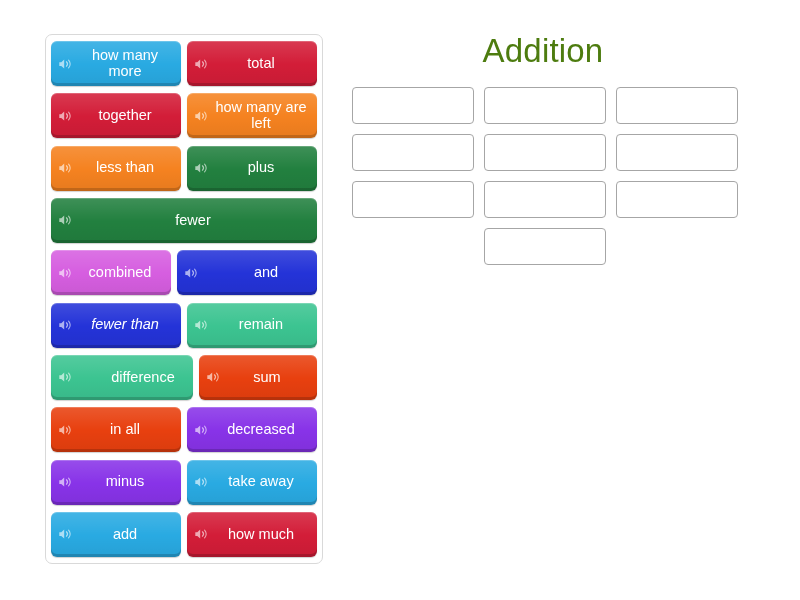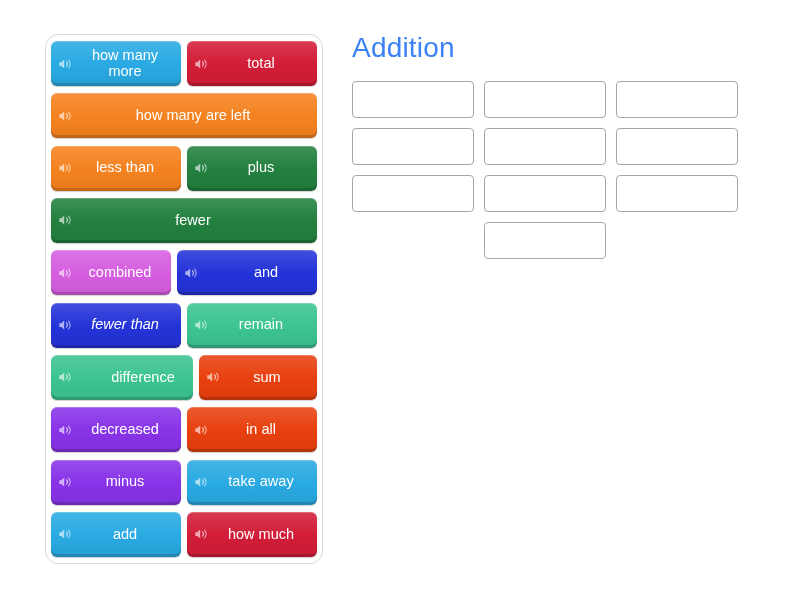--- a/index.html
+++ b/index.html
@@ -21,21 +21,21 @@
 
   
   #tile-bank {
     position: absolute;
     left: 45px;
     top: 34px;
     width: 278px;
     height: 530px;
     background: #ffffff;
     border: 1px solid #d9d9d9;
-    border-radius: 13px;
+    border-radius: 7px;
     padding: 6px 5px;
     display: flex;
     flex-direction: column;
     justify-content: space-between;
   }
 
   .tile-row {
     display: flex;
     flex-direction: row;
     gap: 6px;
@@ -92,24 +92,24 @@
     width: 420px;
     height: 540px;
   }
 
   .category {
     width: 100%;
   }
   #category-subtraction { margin-top: 28px; }
 
   .category-title {
-    text-align: left;
-    font-size: 28px;
+    text-align: center;
+    font-size: 33px;
     font-weight: 400;
-    color: #3b82f6;
+    color: #4d7c0f;
     letter-spacing: 0.2px;
     line-height: 1.25;
     padding-right: 38px;
     margin-bottom: 16px;
   }
 
   .slot-grid {
     display: grid;
     grid-template-columns: repeat(3, 122px);
     gap: 10px 10px;
@@ -149,20 +149,30 @@
             <svg viewBox="0 0 16 16" aria-hidden="true">
               <path fill="#ffffff" d="M1.4 6.0h2.1L6.6 3.3v9.4L3.5 10.0H1.4z"></path>
               <path fill="none" stroke="#ffffff" stroke-width="1.25" stroke-linecap="round" d="M9.0 5.6a3.4 3.4 0 0 1 0 4.8"></path>
               <path fill="none" stroke="#ffffff" stroke-width="1.15" stroke-linecap="round" d="M11.3 3.8a6.1 6.1 0 0 1 0 8.4"></path>
             </svg>
           </span>
           <span class="tile-label">total</span>
         </div>
       </div>
       <div class="tile-row">
+        <div class="tile" style="background-color: rgb(211, 29, 56);">
+          <span class="speaker-icon">
+            <svg viewBox="0 0 16 16" aria-hidden="true">
+              <path fill="#ffffff" d="M1.4 6.0h2.1L6.6 3.3v9.4L3.5 10.0H1.4z"></path>
+              <path fill="none" stroke="#ffffff" stroke-width="1.25" stroke-linecap="round" d="M9.0 5.6a3.4 3.4 0 0 1 0 4.8"></path>
+              <path fill="none" stroke="#ffffff" stroke-width="1.15" stroke-linecap="round" d="M11.3 3.8a6.1 6.1 0 0 1 0 8.4"></path>
+            </svg>
+          </span>
+          <span class="tile-label">together</span>
+        </div>
         <div class="tile" style="background-color: rgb(245, 130, 32);">
           <span class="speaker-icon">
             <svg viewBox="0 0 16 16" aria-hidden="true">
               <path fill="#ffffff" d="M1.4 6.0h2.1L6.6 3.3v9.4L3.5 10.0H1.4z"></path>
               <path fill="none" stroke="#ffffff" stroke-width="1.25" stroke-linecap="round" d="M9.0 5.6a3.4 3.4 0 0 1 0 4.8"></path>
               <path fill="none" stroke="#ffffff" stroke-width="1.15" stroke-linecap="round" d="M11.3 3.8a6.1 6.1 0 0 1 0 8.4"></path>
             </svg>
           </span>
           <span class="tile-label">how many are left</span>
         </div>
@@ -261,39 +271,39 @@
             <svg viewBox="0 0 16 16" aria-hidden="true">
               <path fill="#ffffff" d="M1.4 6.0h2.1L6.6 3.3v9.4L3.5 10.0H1.4z"></path>
               <path fill="none" stroke="#ffffff" stroke-width="1.25" stroke-linecap="round" d="M9.0 5.6a3.4 3.4 0 0 1 0 4.8"></path>
               <path fill="none" stroke="#ffffff" stroke-width="1.15" stroke-linecap="round" d="M11.3 3.8a6.1 6.1 0 0 1 0 8.4"></path>
             </svg>
           </span>
           <span class="tile-label">sum</span>
         </div>
       </div>
       <div class="tile-row">
+        <div class="tile" style="background-color: rgb(232, 64, 15);">
+          <span class="speaker-icon">
+            <svg viewBox="0 0 16 16" aria-hidden="true">
+              <path fill="#ffffff" d="M1.4 6.0h2.1L6.6 3.3v9.4L3.5 10.0H1.4z"></path>
+              <path fill="none" stroke="#ffffff" stroke-width="1.25" stroke-linecap="round" d="M9.0 5.6a3.4 3.4 0 0 1 0 4.8"></path>
+              <path fill="none" stroke="#ffffff" stroke-width="1.15" stroke-linecap="round" d="M11.3 3.8a6.1 6.1 0 0 1 0 8.4"></path>
+            </svg>
+          </span>
+          <span class="tile-label">in all</span>
+        </div>
         <div class="tile" style="background-color: rgb(136, 51, 232);">
           <span class="speaker-icon">
             <svg viewBox="0 0 16 16" aria-hidden="true">
               <path fill="#ffffff" d="M1.4 6.0h2.1L6.6 3.3v9.4L3.5 10.0H1.4z"></path>
               <path fill="none" stroke="#ffffff" stroke-width="1.25" stroke-linecap="round" d="M9.0 5.6a3.4 3.4 0 0 1 0 4.8"></path>
               <path fill="none" stroke="#ffffff" stroke-width="1.15" stroke-linecap="round" d="M11.3 3.8a6.1 6.1 0 0 1 0 8.4"></path>
             </svg>
           </span>
           <span class="tile-label">decreased</span>
-        </div>
-        <div class="tile" style="background-color: rgb(232, 64, 15);">
-          <span class="speaker-icon">
-            <svg viewBox="0 0 16 16" aria-hidden="true">
-              <path fill="#ffffff" d="M1.4 6.0h2.1L6.6 3.3v9.4L3.5 10.0H1.4z"></path>
-              <path fill="none" stroke="#ffffff" stroke-width="1.25" stroke-linecap="round" d="M9.0 5.6a3.4 3.4 0 0 1 0 4.8"></path>
-              <path fill="none" stroke="#ffffff" stroke-width="1.15" stroke-linecap="round" d="M11.3 3.8a6.1 6.1 0 0 1 0 8.4"></path>
-            </svg>
-          </span>
-          <span class="tile-label">in all</span>
         </div>
       </div>
       <div class="tile-row">
         <div class="tile" style="background-color: rgb(136, 51, 232);">
           <span class="speaker-icon">
             <svg viewBox="0 0 16 16" aria-hidden="true">
               <path fill="#ffffff" d="M1.4 6.0h2.1L6.6 3.3v9.4L3.5 10.0H1.4z"></path>
               <path fill="none" stroke="#ffffff" stroke-width="1.25" stroke-linecap="round" d="M9.0 5.6a3.4 3.4 0 0 1 0 4.8"></path>
               <path fill="none" stroke="#ffffff" stroke-width="1.15" stroke-linecap="round" d="M11.3 3.8a6.1 6.1 0 0 1 0 8.4"></path>
             </svg>

